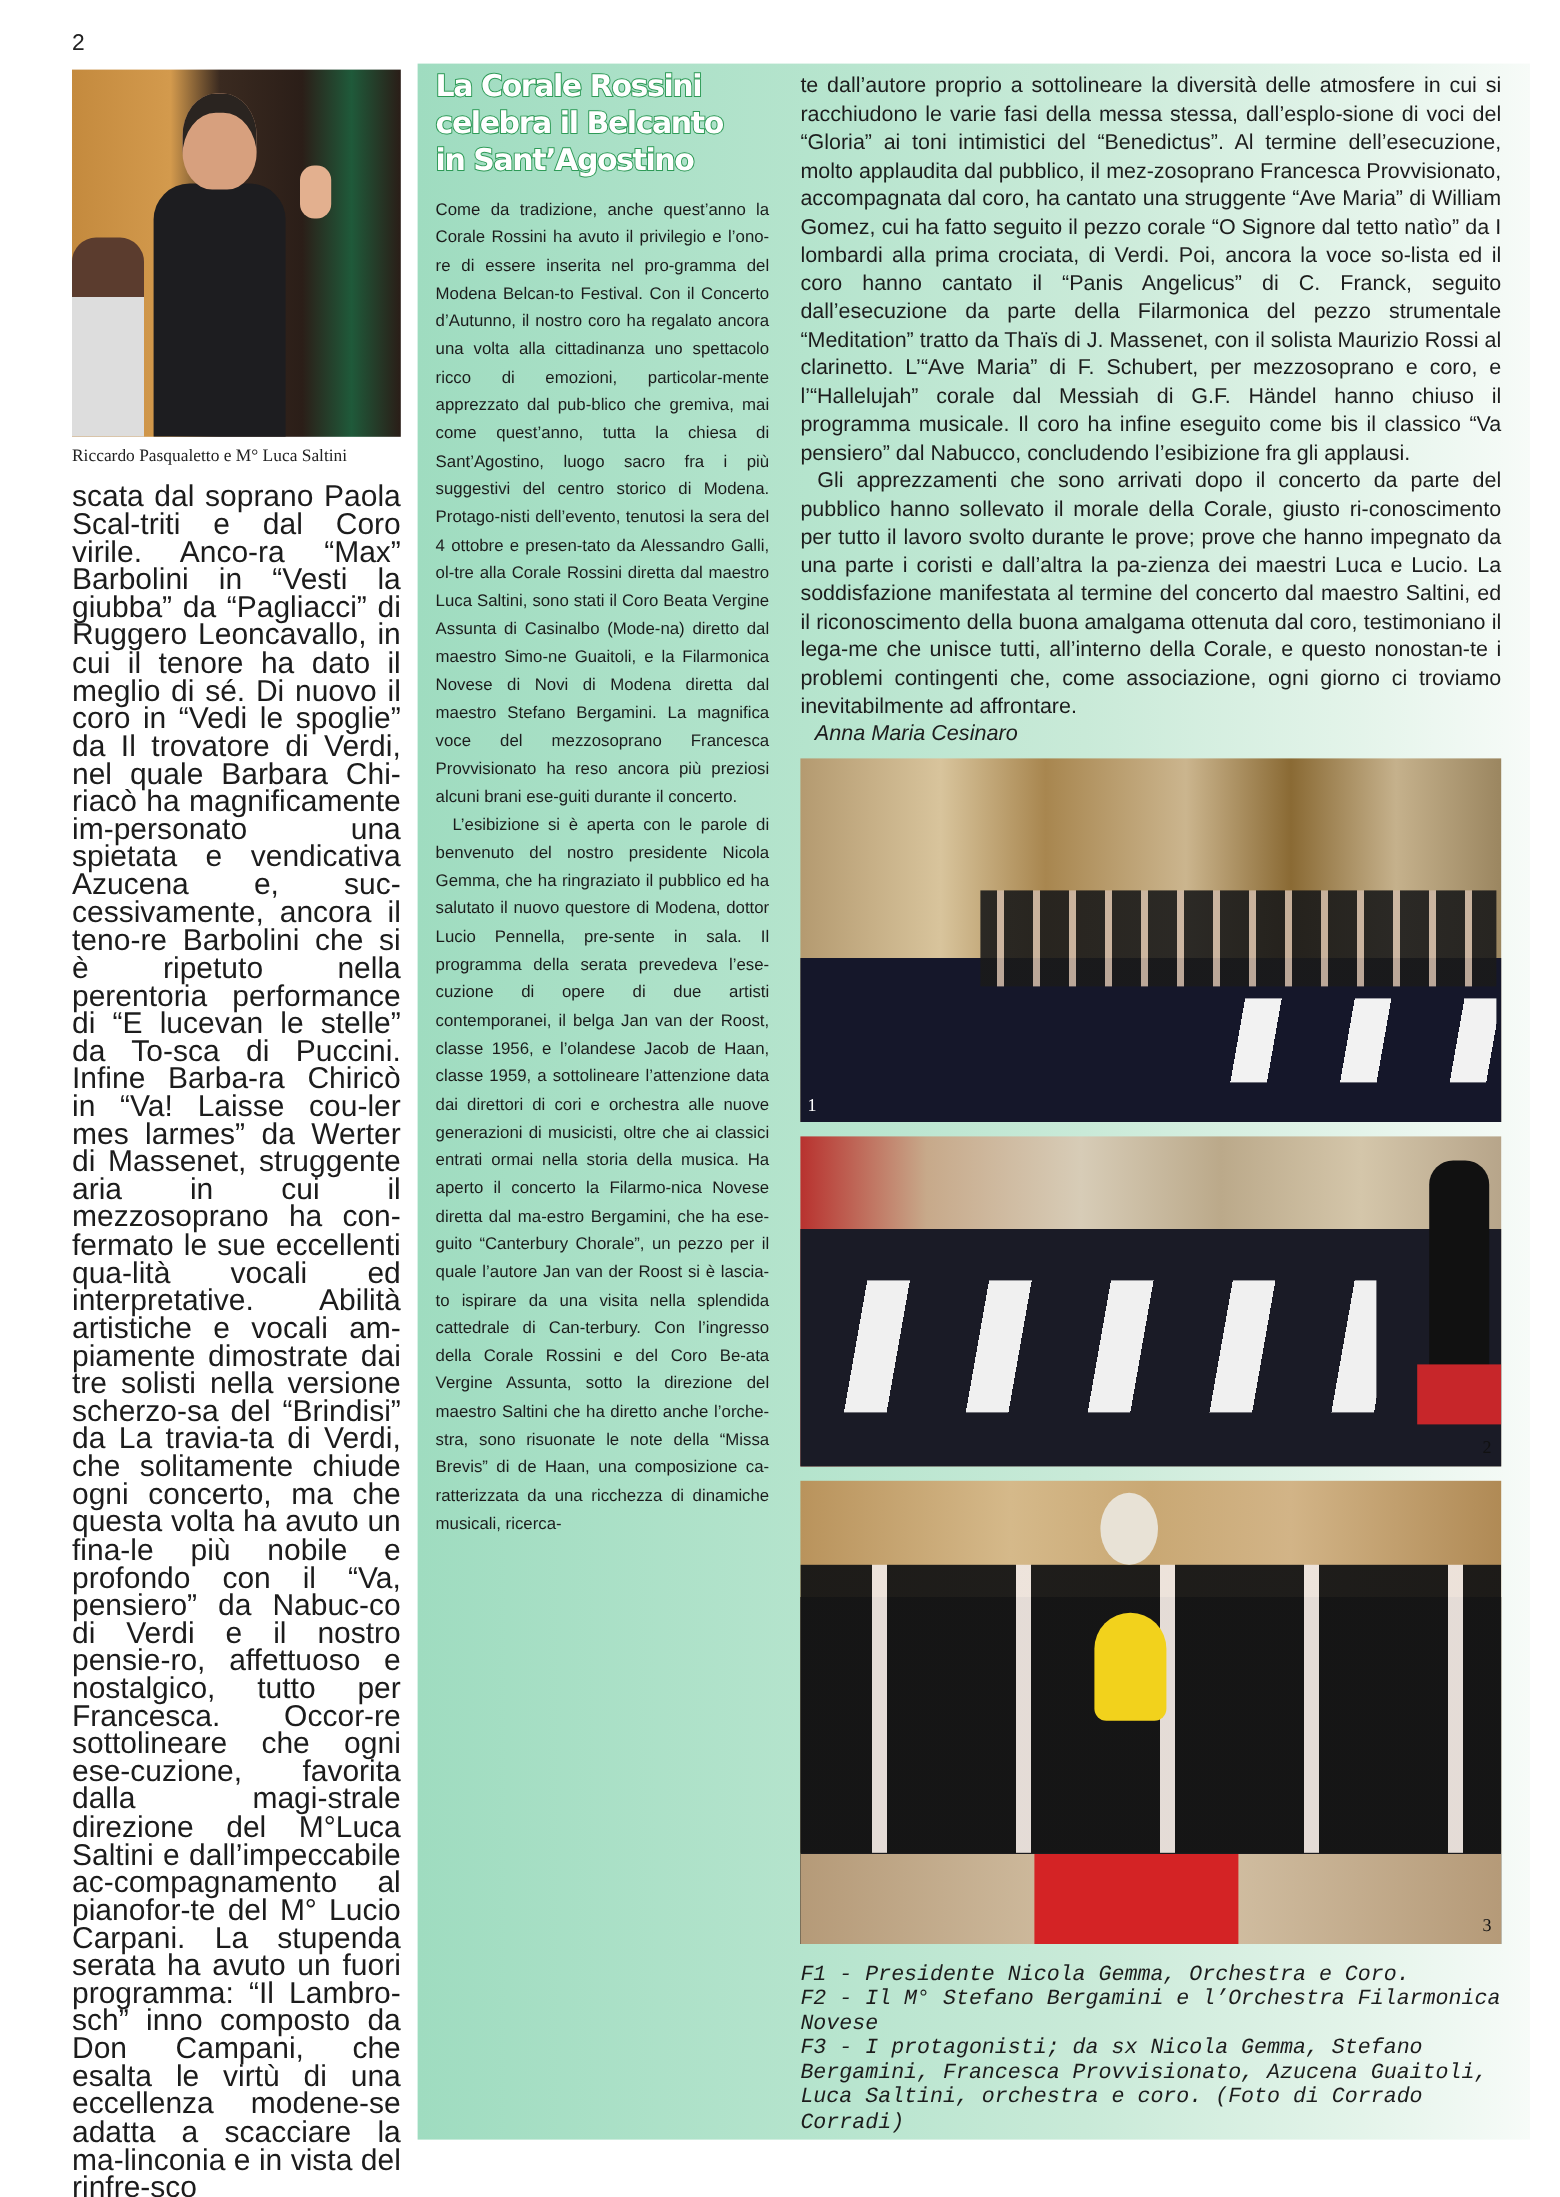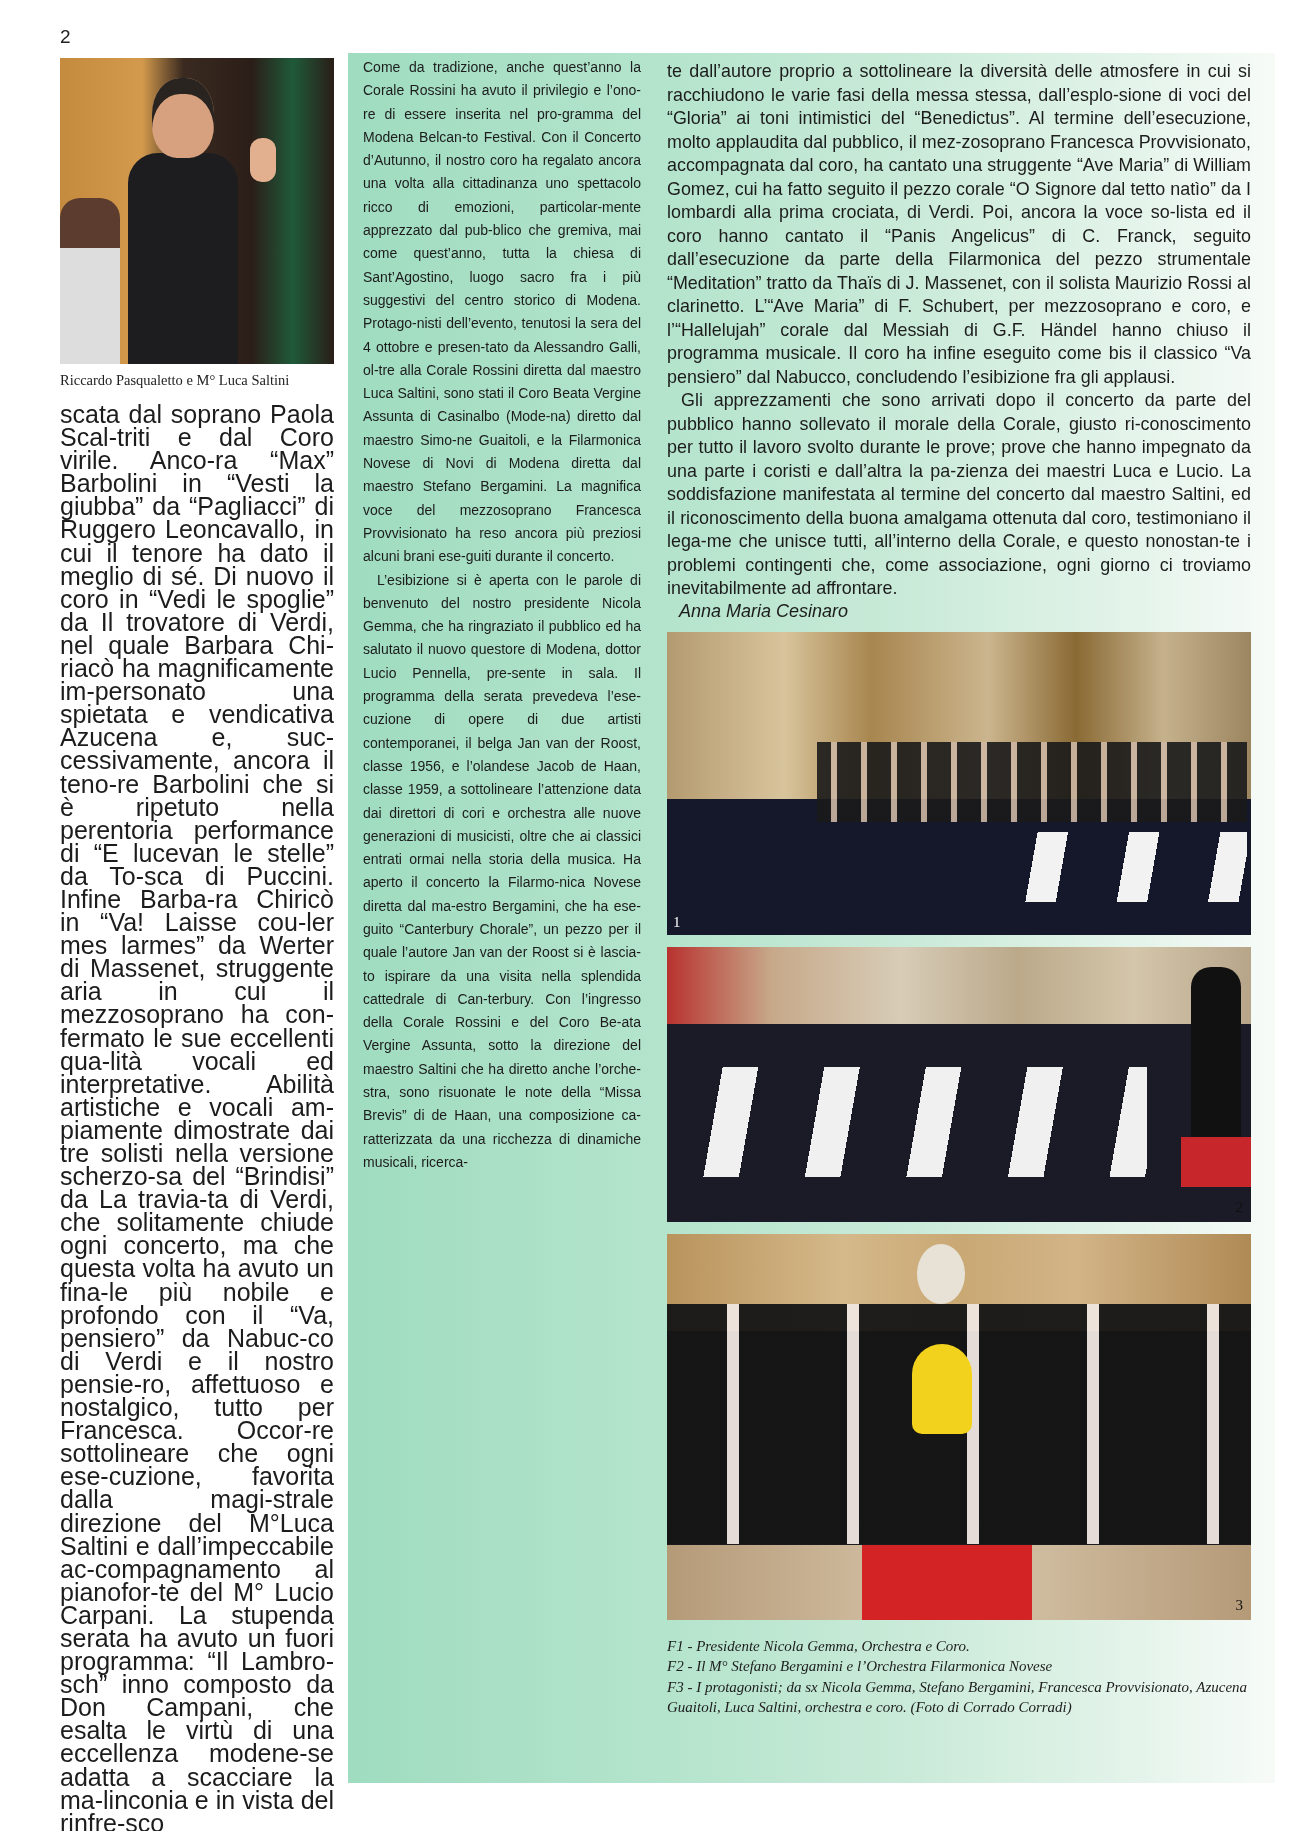--- a/index.html
+++ b/index.html
@@ -90,21 +90,21 @@
   }
   .photo3 .carpet { position: absolute; left: 195px; bottom: 0; width: 170px; height: 75px; background: #d42325; }
   .photo3 .floor { position: absolute; left: 0; bottom: 0; width: 100%; height: 75px;
     background: linear-gradient(90deg, #b59a78, #d8c7ac, #b59a78); z-index: 0; }
   .photo3 .carpet { z-index: 1; }
   .photo3 .people { position: absolute; left: 0; top: 70px; width: 100%; height: 240px; z-index: 2;
     background: repeating-linear-gradient(90deg, #151515 0 60px, #efe6e0 60px 72px, #151515 72px 120px); opacity: .95; }
   .photo3 .flowers { position: absolute; left: 245px; top: 110px; width: 60px; height: 90px; background: #f2d21c; z-index: 3; border-radius: 30px 30px 10px 10px; }
   .photo3 .lady-hair { position: absolute; left: 250px; top: 10px; width: 48px; height: 60px; background: #e8e2d6; border-radius: 50%; z-index: 3; }
   .captions {
-    font-family: Liberation Serif, serif; font-style: italic; font-size: 15px; line-height: 20.5px;
+    font-family: Liberation Mono, monospace; font-style: italic; font-size: 18px; line-height: 20.5px;
     margin-top: 16px;
   }
 </style>
 </head>
 <body>
 
 <div class="page-number">2</div>
 
 <div class="green-band"></div>
 
@@ -113,20 +113,25 @@
     <div class="side-person"></div>
     <div class="figure-body"></div>
     <div class="figure-head"></div>
     <div class="figure-hand"></div>
   </div>
   <div class="portrait-caption">Riccardo Pasqualetto e M° Luca Saltini</div>
   <p class="body-text">scata dal soprano Paola Scal-triti e dal Coro virile. Anco-ra “Max” Barbolini in “Vesti la giubba” da “Pagliacci” di Ruggero Leoncavallo, in cui il tenore ha dato il meglio di sé. Di nuovo il coro in “Vedi le spoglie” da Il trovatore di Verdi, nel quale Barbara Chi-riacò ha magnificamente im-personato una spietata e vendicativa Azucena e, suc-cessivamente, ancora il teno-re Barbolini che si è ripetuto nella perentoria performance di “E lucevan le stelle” da To-sca di Puccini. Infine Barba-ra Chiricò in “Va! Laisse cou-ler mes larmes” da Werter di Massenet, struggente aria in cui il mezzosoprano ha con-fermato le sue eccellenti qua-lità vocali ed interpretative. Abilità artistiche e vocali am-piamente dimostrate dai tre solisti nella versione scherzo-sa del “Brindisi” da La travia-ta di Verdi, che solitamente chiude ogni concerto, ma che questa volta ha avuto un fina-le più nobile e profondo con il “Va, pensiero” da Nabuc-co di Verdi e il nostro pensie-ro, affettuoso e nostalgico, tutto per Francesca. Occor-re sottolineare che ogni ese-cuzione, favorita dalla magi-strale direzione del M°Luca Saltini e dall’impeccabile ac-compagnamento al pianofor-te del M° Lucio Carpani. La stupenda serata ha avuto un fuori programma: “Il Lambro-sch” inno composto da Don Campani, che esalta le virtù di una eccellenza modene-se adatta a scacciare la ma-linconia e in vista del rinfre-sco sontuosamente allestito nel locale bar al piano supe-riore, a cui tutti erano invita-ti, per festeggiare Francesca come ai i vecchi tempi. Uno storico rito che ha dato modo di rinsaldare antiche amicizie e aprirne nuove. Al centro delle conversazioni è sempre stata Francesca e ciascuno ha avuto modo di ricordare sim-patici aneddoti e le esperien-ze più belle vissute con lei.</p>
 </div>
 
 <div class="mid-col">
+  <h1 class="article-title">
+    <span>La Corale Rossini</span><br>
+    <span>celebra il Belcanto</span><br>
+    <span>in Sant’Agostino</span>
+  </h1>
   <p class="body-text">Come da tradizione, anche quest’anno la Corale Rossini ha avuto il privilegio e l’ono-re di essere inserita nel pro-gramma del Modena Belcan-to Festival. Con il Concerto d’Autunno, il nostro coro ha regalato ancora una volta alla cittadinanza uno spettacolo ricco di emozioni, particolar-mente apprezzato dal pub-blico che gremiva, mai come quest’anno, tutta la chiesa di Sant’Agostino, luogo sacro fra i più suggestivi del centro storico di Modena. Protago-nisti dell’evento, tenutosi la sera del 4 ottobre e presen-tato da Alessandro Galli, ol-tre alla Corale Rossini diretta dal maestro Luca Saltini, sono stati il Coro Beata Vergine Assunta di Casinalbo (Mode-na) diretto dal maestro Simo-ne Guaitoli, e la Filarmonica Novese di Novi di Modena diretta dal maestro Stefano Bergamini. La magnifica voce del mezzosoprano Francesca Provvisionato ha reso ancora più preziosi alcuni brani ese-guiti durante il concerto.</p>
   <p class="body-text indent">L’esibizione si è aperta con le parole di benvenuto del nostro presidente Nicola Gemma, che ha ringraziato il pubblico ed ha salutato il nuovo questore di Modena, dottor Lucio Pennella, pre-sente in sala. Il programma della serata prevedeva l’ese-cuzione di opere di due artisti contemporanei, il belga Jan van der Roost, classe 1956, e l’olandese Jacob de Haan, classe 1959, a sottolineare l’attenzione data dai direttori di cori e orchestra alle nuove generazioni di musicisti, oltre che ai classici entrati ormai nella storia della musica. Ha aperto il concerto la Filarmo-nica Novese diretta dal ma-estro Bergamini, che ha ese-guito “Canterbury Chorale”, un pezzo per il quale l’autore Jan van der Roost si è lascia-to ispirare da una visita nella splendida cattedrale di Can-terbury. Con l’ingresso della Corale Rossini e del Coro Be-ata Vergine Assunta, sotto la direzione del maestro Saltini che ha diretto anche l’orche-stra, sono risuonate le note della “Missa Brevis” di de Haan, una composizione ca-ratterizzata da una ricchezza di dinamiche musicali, ricerca-</p>
 </div>
 
 <div class="right-col">
   <p class="body-text">te dall’autore proprio a sottolineare la diversità delle atmosfere in cui si racchiudono le varie fasi della messa stessa, dall’esplo-sione di voci del “Gloria” ai toni intimistici del “Benedictus”. Al termine dell’esecuzione, molto applaudita dal pubblico, il mez-zosoprano Francesca Provvisionato, accompagnata dal coro, ha cantato una struggente “Ave Maria” di William Gomez, cui ha fatto seguito il pezzo corale “O Signore dal tetto natìo” da I lombardi alla prima crociata, di Verdi. Poi, ancora la voce so-lista ed il coro hanno cantato il “Panis Angelicus” di C. Franck, seguito dall’esecuzione da parte della Filarmonica del pezzo strumentale “Meditation” tratto da Thaïs di J. Massenet, con il solista Maurizio Rossi al clarinetto. L’“Ave Maria” di F. Schubert, per mezzosoprano e coro, e l’“Hallelujah” corale dal Messiah di G.F. Händel hanno chiuso il programma musicale. Il coro ha infine eseguito come bis il classico “Va pensiero” dal Nabucco, concludendo l’esibizione fra gli applausi.</p>
   <p class="body-text indent">Gli apprezzamenti che sono arrivati dopo il concerto da parte del pubblico hanno sollevato il morale della Corale, giusto ri-conoscimento per tutto il lavoro svolto durante le prove; prove che hanno impegnato da una parte i coristi e dall’altra la pa-zienza dei maestri Luca e Lucio. La soddisfazione manifestata al termine del concerto dal maestro Saltini, ed il riconoscimento della buona amalgama ottenuta dal coro, testimoniano il lega-me che unisce tutti, all’interno della Corale, e questo nonostan-te i problemi contingenti che, come associazione, ogni giorno ci troviamo inevitabilmente ad affrontare.</p>
   <div class="author">Anna Maria Cesinaro</div>
 
   <div class="photo photo1">

